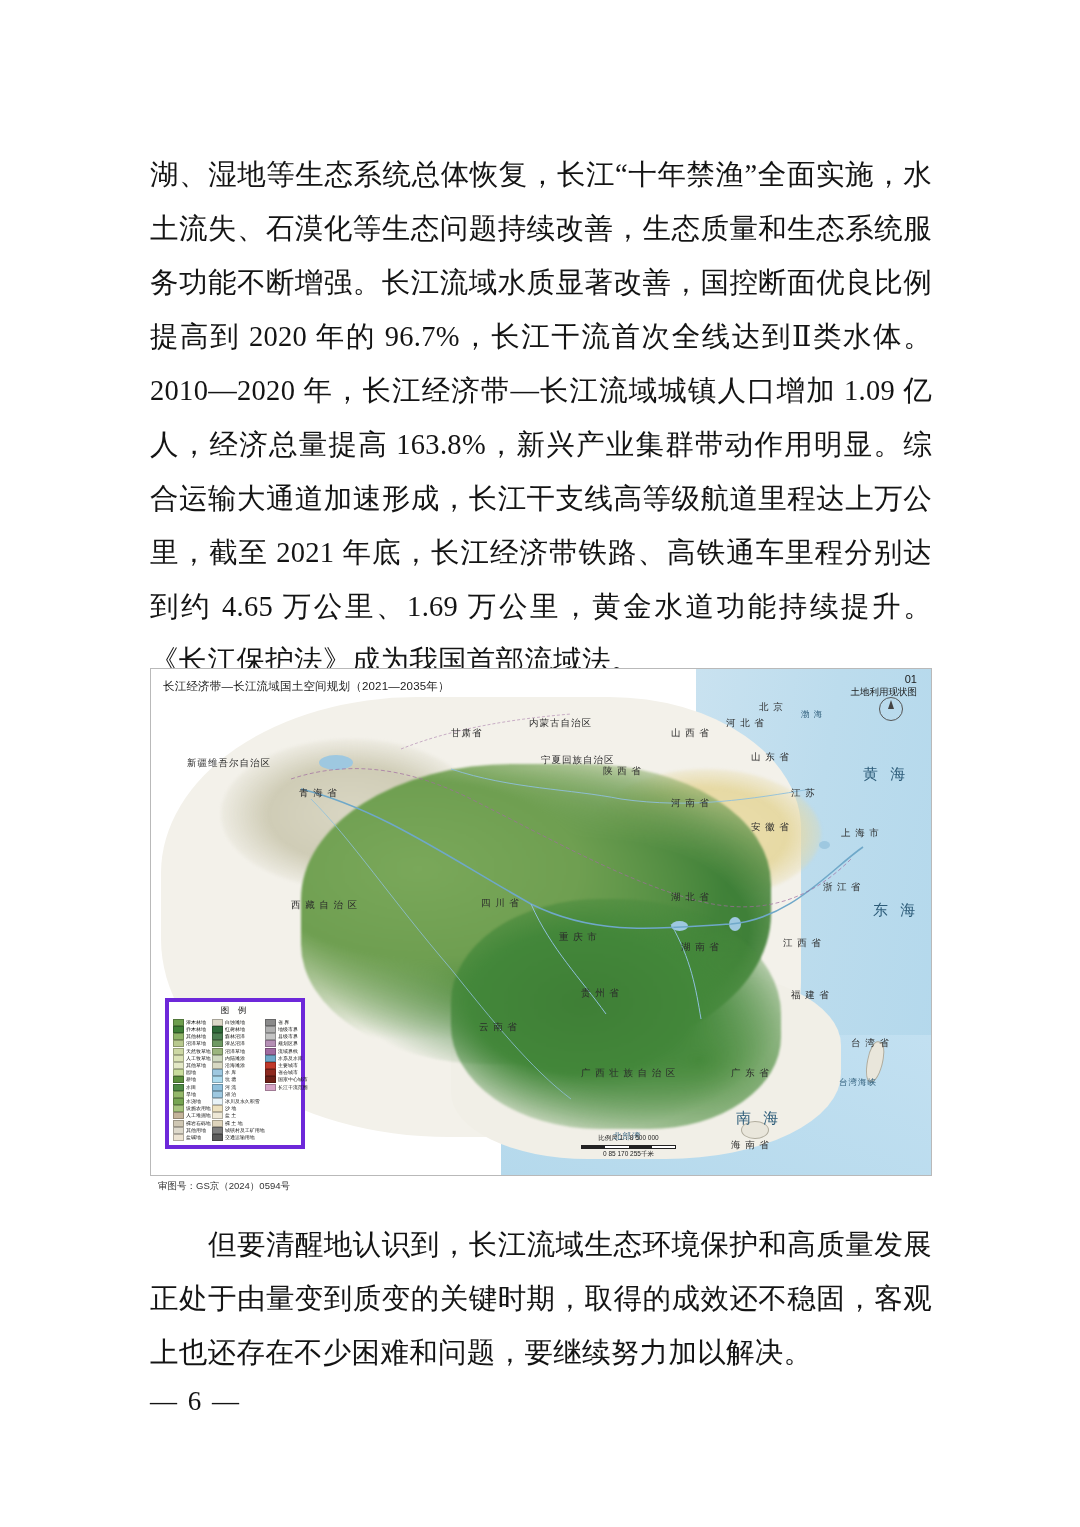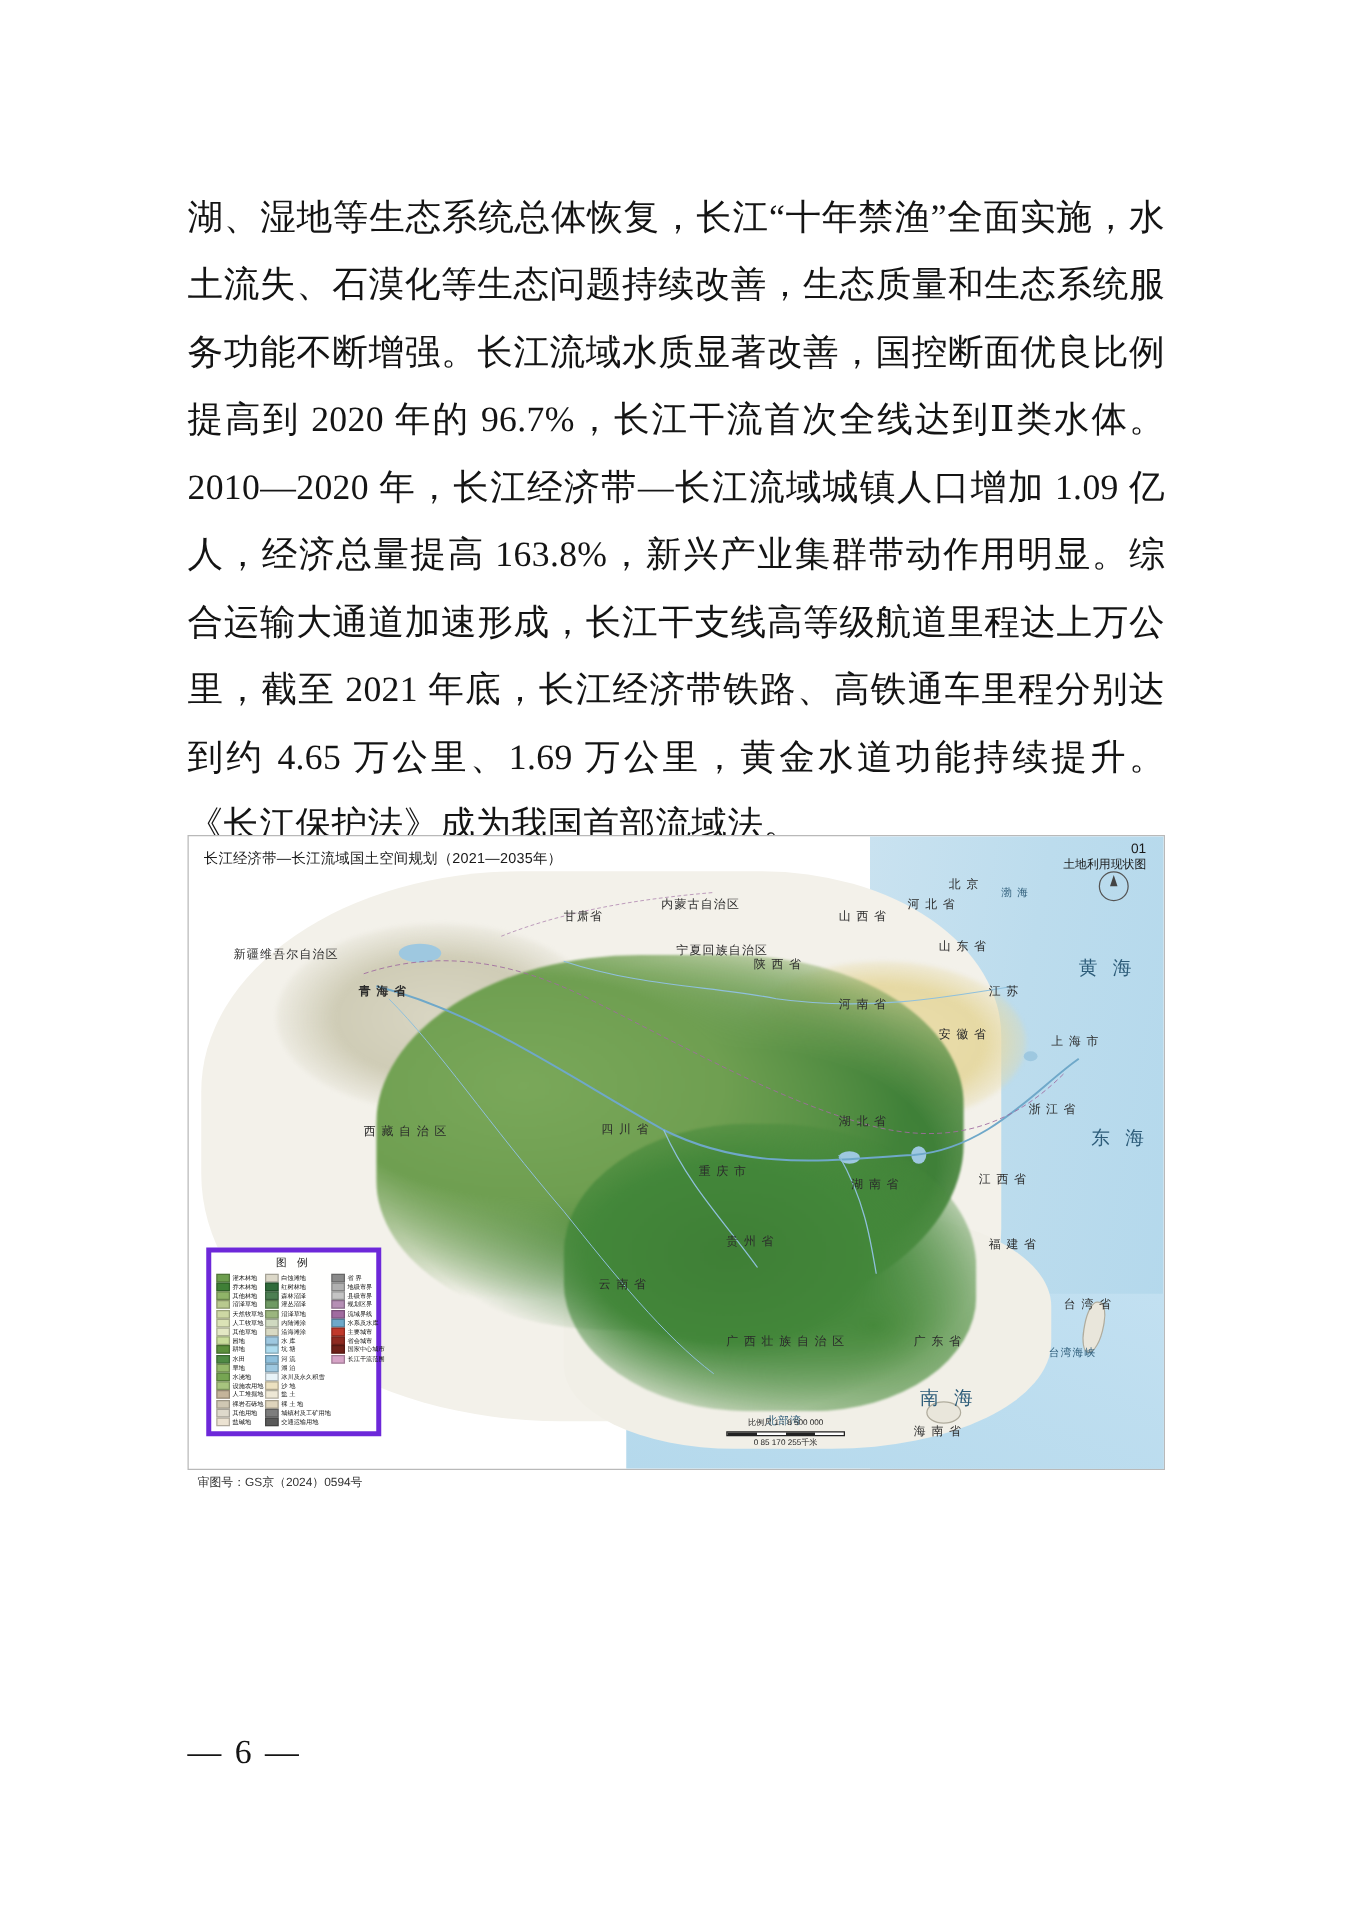--- a/index.html
+++ b/index.html
@@ -364,21 +364,21 @@
       <div class="fig-caption-left">长江经济带—长江流域国土空间规划（2021—2035年）</div>
       <div class="fig-caption-right">
         <span class="num">01</span>
         <span class="sub">土地利用现状图</span>
       </div>
 
       <div class="compass"></div>
 
       <div id="prov-labels">
           <div class="prov-label" style="left: 36px; top: 48px; margin-top: 40px;">新疆维吾尔自治区</div>
-          <div class="prov-label" style="left: 136px; top: 118px; font-weight: bold;">青 海 省</div>
+          <div class="prov-label" style="left: 148px; top: 118px;">青 海 省</div>
           <div class="prov-label" style="left: 300px; top: 58px;">甘肃省</div>
           <div class="prov-label" style="left: 378px; top: 48px;">内蒙古自治区</div>
           <div class="prov-label" style="left: 390px; top: 85px;">宁夏回族自治区</div>
           <div class="prov-label" style="left: 452px; top: 96px;">陕 西 省</div>
           <div class="prov-label" style="left: 520px; top: 58px;">山 西 省</div>
           <div class="prov-label" style="left: 575px; top: 48px;">河 北 省</div>
           <div class="prov-label" style="left: 608px; top: 32px;">北 京</div>
           <div class="prov-label" style="left: 600px; top: 82px;">山 东 省</div>
           <div class="prov-label" style="left: 520px; top: 128px;">河 南 省</div>
           <div class="prov-label" style="left: 640px; top: 118px;">江 苏</div>
@@ -598,15 +598,18 @@
 
       <div class="scalebar">
         <span>比例尺 1：8 500 000</span>
         <div class="bar"></div>
         <span id="scale-ticks">0   85   170   255千米</span>
       </div>
     </div>
     <div class="approval">审图号：GS京（2024）0594号</div>
   </div>
 
+  <div class="bottom-text">
+    <p class="para indent">但要清醒地认识到，长江流域生态环境保护和高质量发展正处于由量变到质变的关键时期，取得的成效还不稳固，客观上也还存在不少困难和问题，要继续努力加以解决。</p>
+  </div>
 
   <div class="pagenum">— 6 —</div>
 </div>
 
 </body></html>

